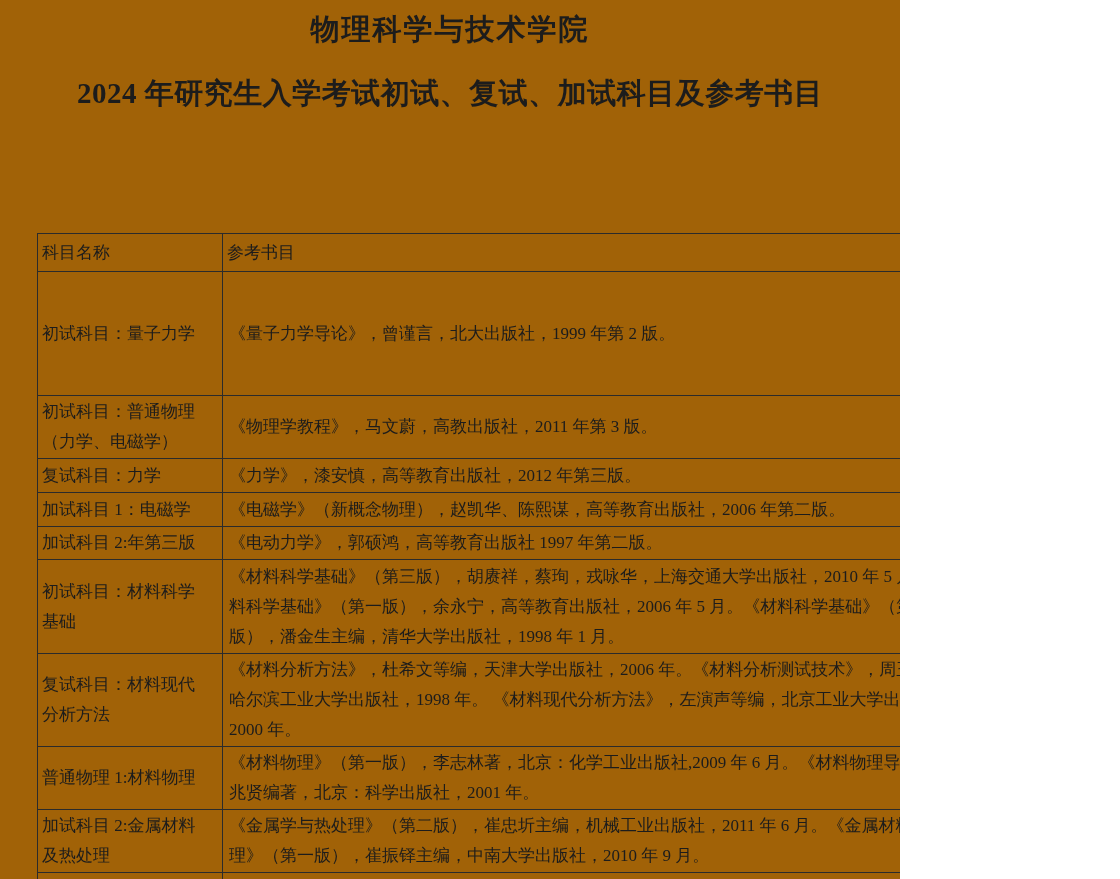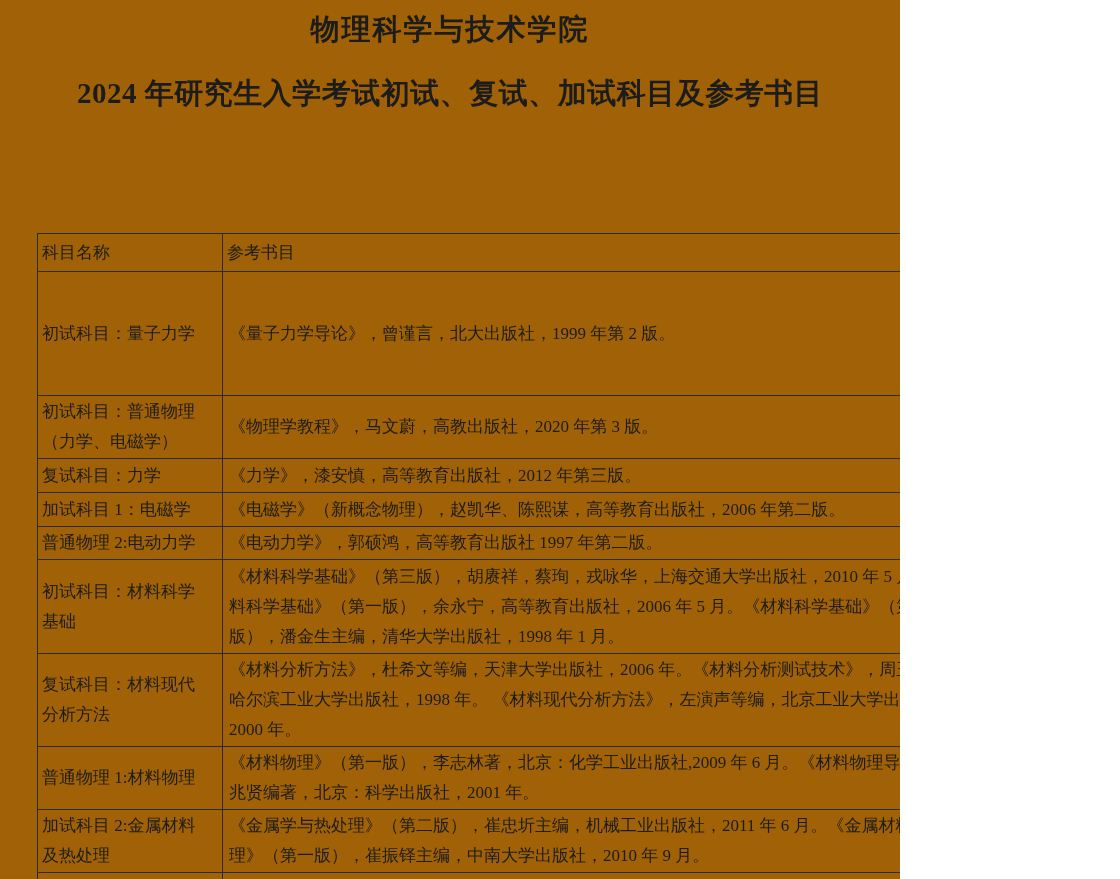--- a/index.html
+++ b/index.html
@@ -91,32 +91,32 @@
       </tr>
     </thead>
     <tbody>
         <tr style="height: 124px;">
           <td class="subject-cell">初试科目：量子力学</td>
           <td class="books-cell">《量子力学导论》，曾谨言，北大出版社，1999 年第 2 版。</td>
           <td class="note-cell" rowspan="5">物理学</td>
         </tr>
         <tr style="height: 62px;">
           <td class="subject-cell">初试科目：普通物理（力学、电磁学）</td>
-          <td class="books-cell">《物理学教程》，马文蔚，高教出版社，2020 年第 3 版。</td>
+          <td class="books-cell">《物理学教程》，马文蔚，高教出版社，2011 年第 3 版。</td>
         </tr>
         <tr style="height: 34px;">
           <td class="subject-cell">复试科目：力学</td>
           <td class="books-cell">《力学》，漆安慎，高等教育出版社，2012 年第三版。</td>
         </tr>
         <tr style="height: 34px;">
           <td class="subject-cell">加试科目 1：电磁学</td>
           <td class="books-cell">《电磁学》（新概念物理），赵凯华、陈熙谋，高等教育出版社，2006 年第二版。</td>
         </tr>
         <tr style="height: 33px;">
-          <td class="subject-cell">普通物理 2:电动力学</td>
+          <td class="subject-cell">加试科目 2:年第三版</td>
           <td class="books-cell">《电动力学》，郭硕鸿，高等教育出版社 1997 年第二版。</td>
         </tr>
         <tr style="height: 94px;">
           <td class="subject-cell">初试科目：材料科学基础</td>
           <td class="books-cell">《材料科学基础》（第三版），胡赓祥，蔡珣，戎咏华，上海交通大学出版社，2010 年 5 月。《材料科学基础》（第一版），余永宁，高等教育出版社，2006 年 5 月。《材料科学基础》（第一版），潘金生主编，清华大学出版社，1998 年 1 月。</td>
           <td class="note-cell" rowspan="4">材料科学
 与工程、
 
 材料与化
 学（材料工

